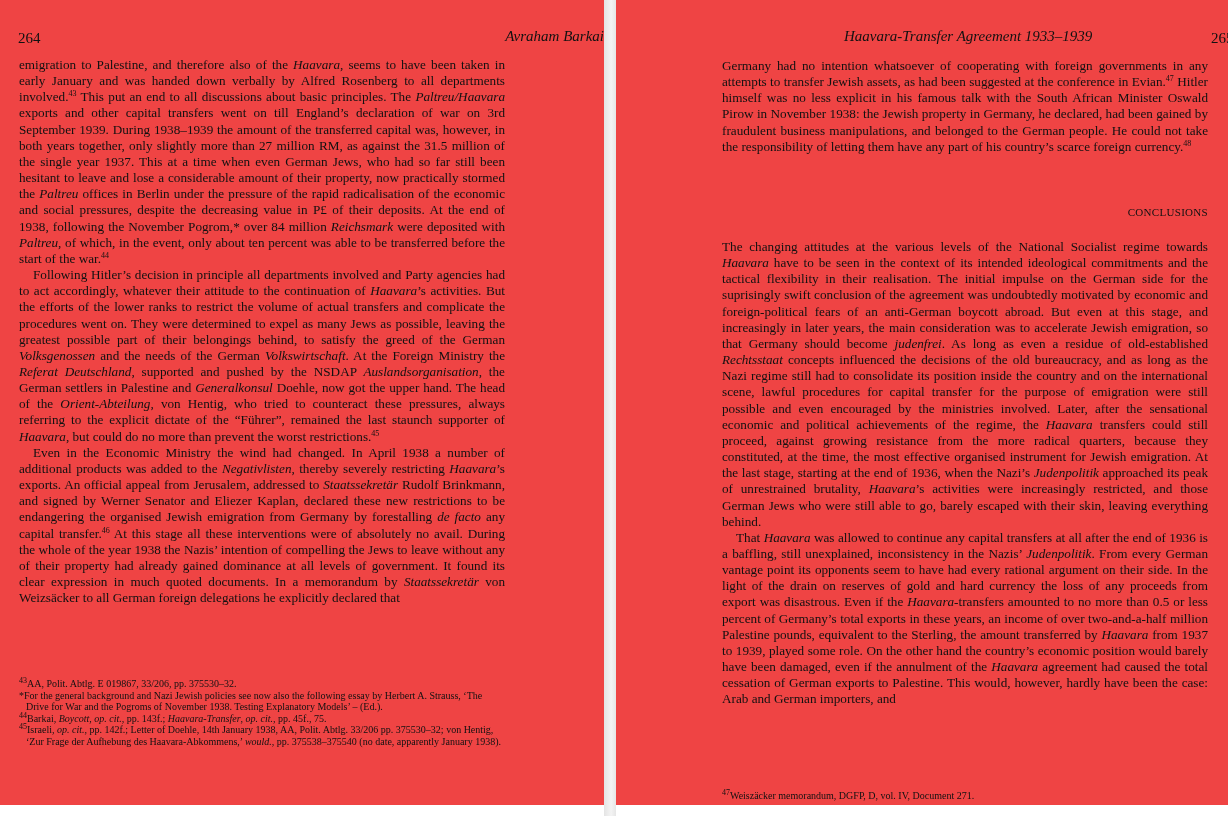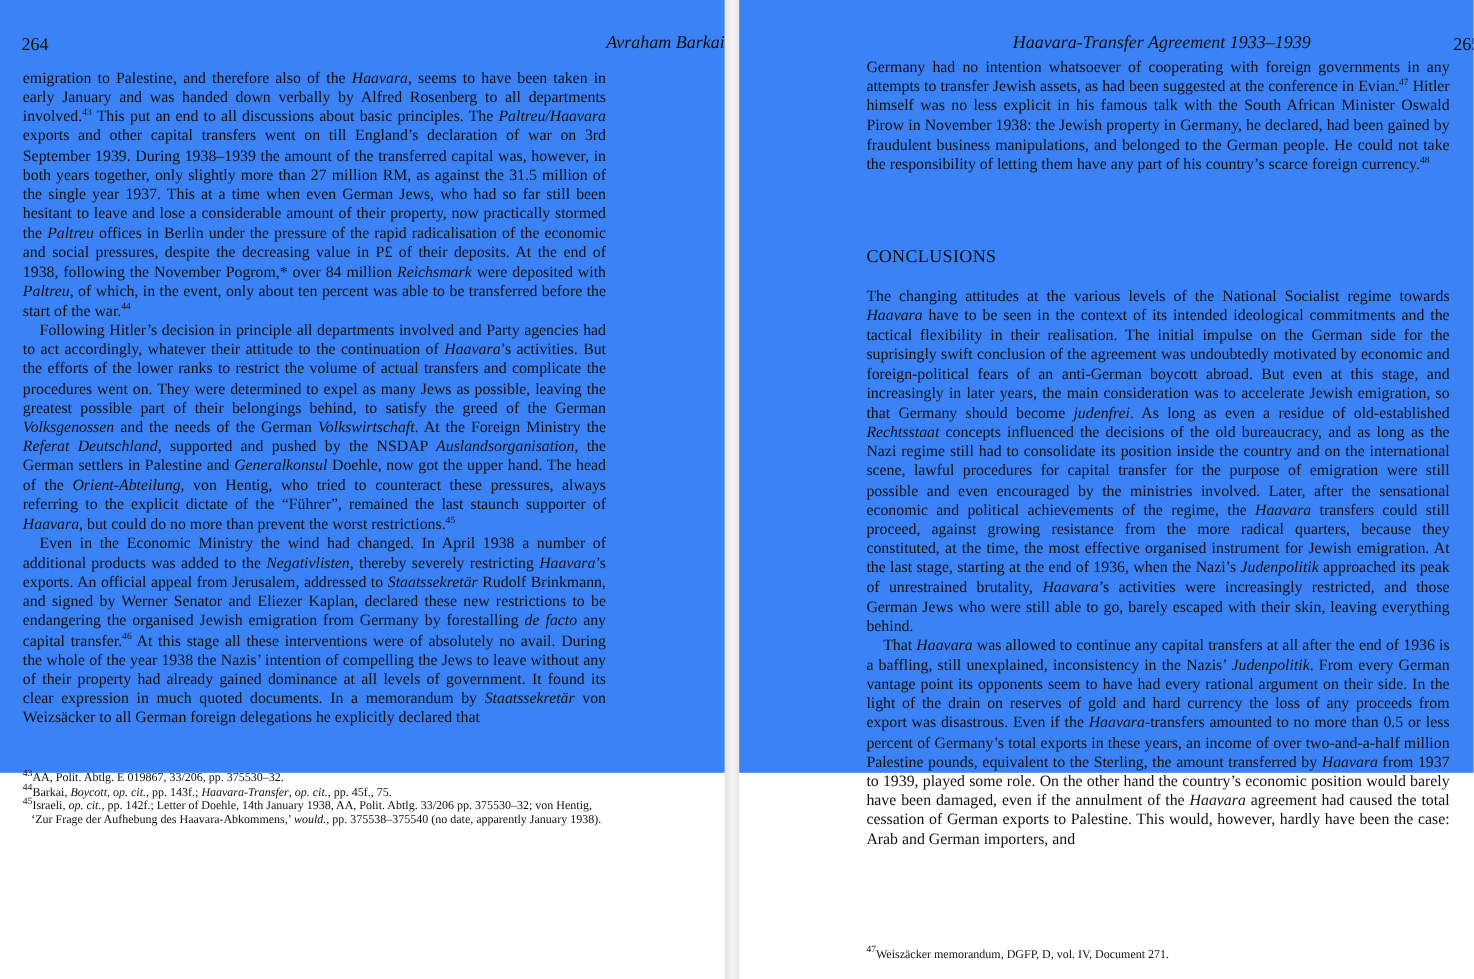--- a/index.html
+++ b/index.html
@@ -1,56 +1,57 @@
 <!DOCTYPE html>
 <html><head>
 <meta charset="utf-8">
 <style>
   html, body { margin:0; padding:0; }
   body { width:1228px; height:816px; background:#ffffff; position:relative; overflow:hidden;
          font-family:"Liberation Serif","DejaVu Serif",serif; color:#111; }
-  .page { position:absolute; top:0; height:644px; background:#3b82f6;text-decoration:underline; }
+  .page { position:absolute; top:0; height:805px; background:#ef4444;text-decoration:underline; }
   #left-page { left:0; width:604px; }
   #right-page { left:616px; width:612px;padding-left:16px; }
   .gutter { position:absolute; left:604px; top:0; width:12px; height:816px;
             background:linear-gradient(to right,#e4e4e4,#efefef 40%,#f3f3f3 60%,#e6e6e6); }
   .running-head { position:absolute; top:28px; font-size:15px; }
   .pnum { position:absolute; top:30px; font-size:15px; }
   .body-text { position:absolute; font-size:13.2px; line-height:16.15px; text-align:justify; }
   .body-text p { margin:0; }
   .body-text p.indent { text-indent:14px; }
   sup { font-size:8px; line-height:0; vertical-align:super; }
   .fn { position:absolute; font-size:10px; line-height:11.6px; }
   .fn div { padding-left:7px; text-indent:-7px; }
-  .heading { position:absolute; font-size:15px; letter-spacing:0.3px; text-align:left; }
+  .heading { position:absolute; font-size:11px; letter-spacing:0.3px; text-align:right; }
 </style>
 </head>
 <body>
 
 <div id="left-page" class="page">
   <div class="pnum" style="left:18px;">264</div>
   <div class="running-head" style="left:0;width:604px;text-align:right;font-style:italic;">Avraham Barkai</div>
   <div class="body-text" id="left-body" style="left:19px;top:57px;width:486px;">
       <p>emigration to Palestine, and therefore also of the <i>Haavara</i>, seems to have been taken in early January and was handed down verbally by Alfred Rosenberg to all departments involved.<sup>43</sup> This put an end to all discussions about basic principles. The <i>Paltreu/Haavara</i> exports and other capital transfers went on till England’s declaration of war on 3rd September 1939. During 1938–1939 the amount of the transferred capital was, however, in both years together, only slightly more than 27 million RM, as against the 31.5 million of the single year 1937. This at a time when even German Jews, who had so far still been hesitant to leave and lose a considerable amount of their property, now practically stormed the <i>Paltreu</i> offices in Berlin under the pressure of the rapid radicalisation of the economic and social pressures, despite the decreasing value in P£ of their deposits. At the end of 1938, following the November Pogrom,* over 84 million <i>Reichsmark</i> were deposited with <i>Paltreu</i>, of which, in the event, only about ten percent was able to be transferred before the start of the war.<sup>44</sup></p>
       <p class="indent">Following Hitler’s decision in principle all departments involved and Party agencies had to act accordingly, whatever their attitude to the continuation of <i>Haavara</i>’s activities. But the efforts of the lower ranks to restrict the volume of actual transfers and complicate the procedures went on. They were determined to expel as many Jews as possible, leaving the greatest possible part of their belongings behind, to satisfy the greed of the German <i>Volksgenossen</i> and the needs of the German <i>Volkswirtschaft</i>. At the Foreign Ministry the <i>Referat Deutschland</i>, supported and pushed by the NSDAP <i>Auslandsorganisation</i>, the German settlers in Palestine and <i>Generalkonsul</i> Doehle, now got the upper hand. The head of the <i>Orient-Abteilung</i>, von Hentig, who tried to counteract these pressures, always referring to the explicit dictate of the “Führer”, remained the last staunch supporter of <i>Haavara</i>, but could do no more than prevent the worst restrictions.<sup>45</sup></p>
       <p class="indent">Even in the Economic Ministry the wind had changed. In April 1938 a number of additional products was added to the <i>Negativlisten</i>, thereby severely restricting <i>Haavara</i>’s exports. An official appeal from Jerusalem, addressed to <i>Staatssekretär</i> Rudolf Brinkmann, and signed by Werner Senator and Eliezer Kaplan, declared these new restrictions to be endangering the organised Jewish emigration from Germany by forestalling <i>de facto</i> any capital transfer.<sup>46</sup> At this stage all these interventions were of absolutely no avail. During the whole of the year 1938 the Nazis’ intention of compelling the Jews to leave without any of their property had already gained dominance at all levels of government. It found its clear expression in much quoted documents. In a memorandum by <i>Staatssekretär</i> von Weizsäcker to all German foreign delegations he explicitly declared that</p>
     </div>
-  <div class="fn" id="left-fn" style="left:19px;top:643px;width:486px;">
+  <div class="fn" id="left-fn" style="left:19px;top:678px;width:486px;">
       <div><sup>43</sup>AA, Polit. Abtlg. E 019867, 33/206, pp. 375530–32.</div>
+      <div>*For the general background and Nazi Jewish policies see now also the following essay by Herbert A. Strauss, ‘The Drive for War and the Pogroms of November 1938. Testing Explanatory Models’ – (Ed.).</div>
       <div><sup>44</sup>Barkai, <i>Boycott</i>, <i>op. cit.</i>, pp. 143f.; <i>Haavara-Transfer</i>, <i>op. cit.</i>, pp. 45f., 75.</div>
       <div><sup>45</sup>Israeli, <i>op. cit.</i>, pp. 142f.; Letter of Doehle, 14th January 1938, AA, Polit. Abtlg. 33/206 pp. 375530–32; von Hentig, ‘Zur Frage der Aufhebung des Haavara-Abkommens,’ <i>would.</i>, pp. 375538–375540 (no date, apparently January 1938).</div>
     </div>
 </div>
 
 <div class="gutter"></div>
 
 <div id="right-page" class="page">
   <div class="running-head" style="left:228px;font-style:italic;">Haavara-Transfer Agreement 1933–1939</div>
   <div class="pnum" style="left:595px;">265</div>
-  <div class="body-text" id="right-intro" style="left:106px;top:48px;width:486px;">
+  <div class="body-text" id="right-intro" style="left:106px;top:58px;width:486px;">
       <p>Germany had no intention whatsoever of cooperating with foreign governments in any attempts to transfer Jewish assets, as had been suggested at the conference in Evian.<sup>47</sup> Hitler himself was no less explicit in his famous talk with the South African Minister Oswald Pirow in November 1938: the Jewish property in Germany, he declared, had been gained by fraudulent business manipulations, and belonged to the German people. He could not take the responsibility of letting them have any part of his country’s scarce foreign currency.<sup>48</sup></p>
     </div>
   <div class="heading" style="left:106px;top:206px;width:486px;">CONCLUSIONS</div>
   <div class="body-text" id="right-body" style="left:106px;top:239px;width:486px;">
       <p>The changing attitudes at the various levels of the National Socialist regime towards <i>Haavara</i> have to be seen in the context of its intended ideological commitments and the tactical flexibility in their realisation. The initial impulse on the German side for the suprisingly swift conclusion of the agreement was undoubtedly motivated by economic and foreign-political fears of an anti-German boycott abroad. But even at this stage, and increasingly in later years, the main consideration was to accelerate Jewish emigration, so that Germany should become <i>judenfrei</i>. As long as even a residue of old-established <i>Rechtsstaat</i> concepts influenced the decisions of the old bureaucracy, and as long as the Nazi regime still had to consolidate its position inside the country and on the international scene, lawful procedures for capital transfer for the purpose of emigration were still possible and even encouraged by the ministries involved. Later, after the sensational economic and political achievements of the regime, the <i>Haavara</i> transfers could still proceed, against growing resistance from the more radical quarters, because they constituted, at the time, the most effective organised instrument for Jewish emigration. At the last stage, starting at the end of 1936, when the Nazi’s <i>Judenpolitik</i> approached its peak of unrestrained brutality, <i>Haavara</i>’s activities were increasingly restricted, and those German Jews who were still able to go, barely escaped with their skin, leaving everything behind.</p>
       <p class="indent">That <i>Haavara</i> was allowed to continue any capital transfers at all after the end of 1936 is a baffling, still unexplained, inconsistency in the Nazis’ <i>Judenpolitik</i>. From every German vantage point its opponents seem to have had every rational argument on their side. In the light of the drain on reserves of gold and hard currency the loss of any proceeds from export was disastrous. Even if the <i>Haavara</i>-transfers amounted to no more than 0.5 or less percent of Germany’s total exports in these years, an income of over two-and-a-half million Palestine pounds, equivalent to the Sterling, the amount transferred by <i>Haavara</i> from 1937 to 1939, played some role. On the other hand the country’s economic position would barely have been damaged, even if the annulment of the <i>Haavara</i> agreement had caused the total cessation of German exports to Palestine. This would, however, hardly have been the case: Arab and German importers, and</p>
     </div>
   <div class="fn" id="right-fn" style="left:106px;top:790px;width:486px;">
       <div><sup>47</sup>Weiszäcker memorandum, DGFP, D, vol. IV, Document 271.</div>
     </div>

